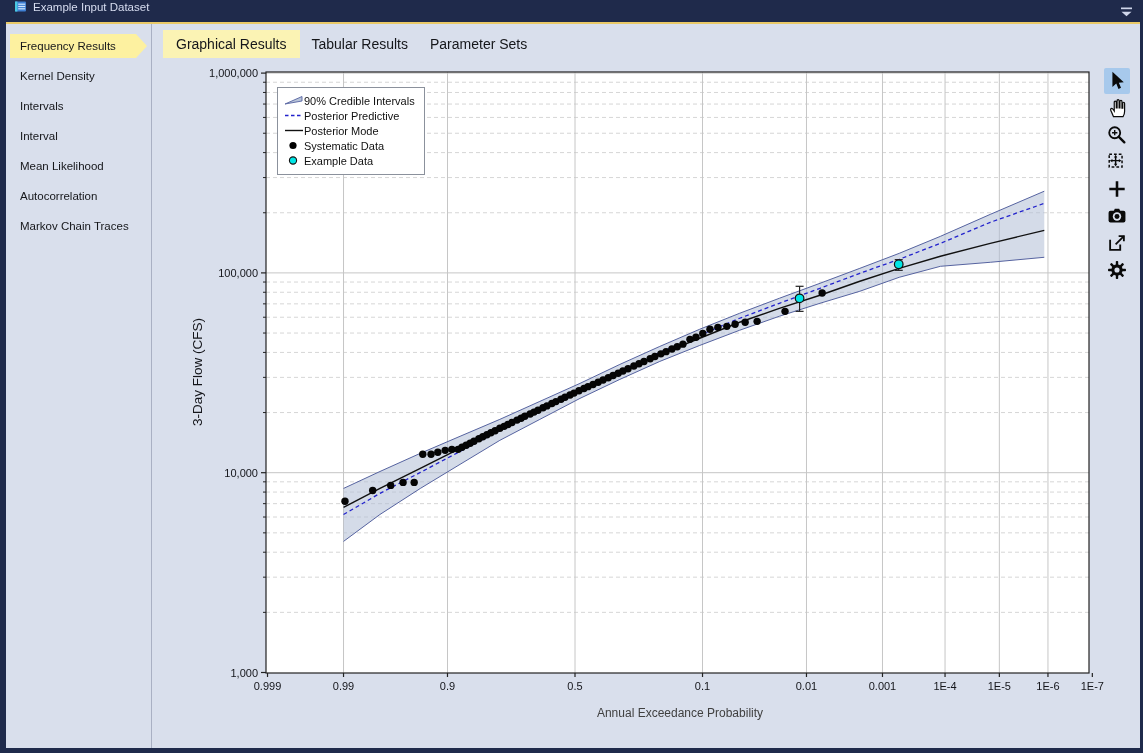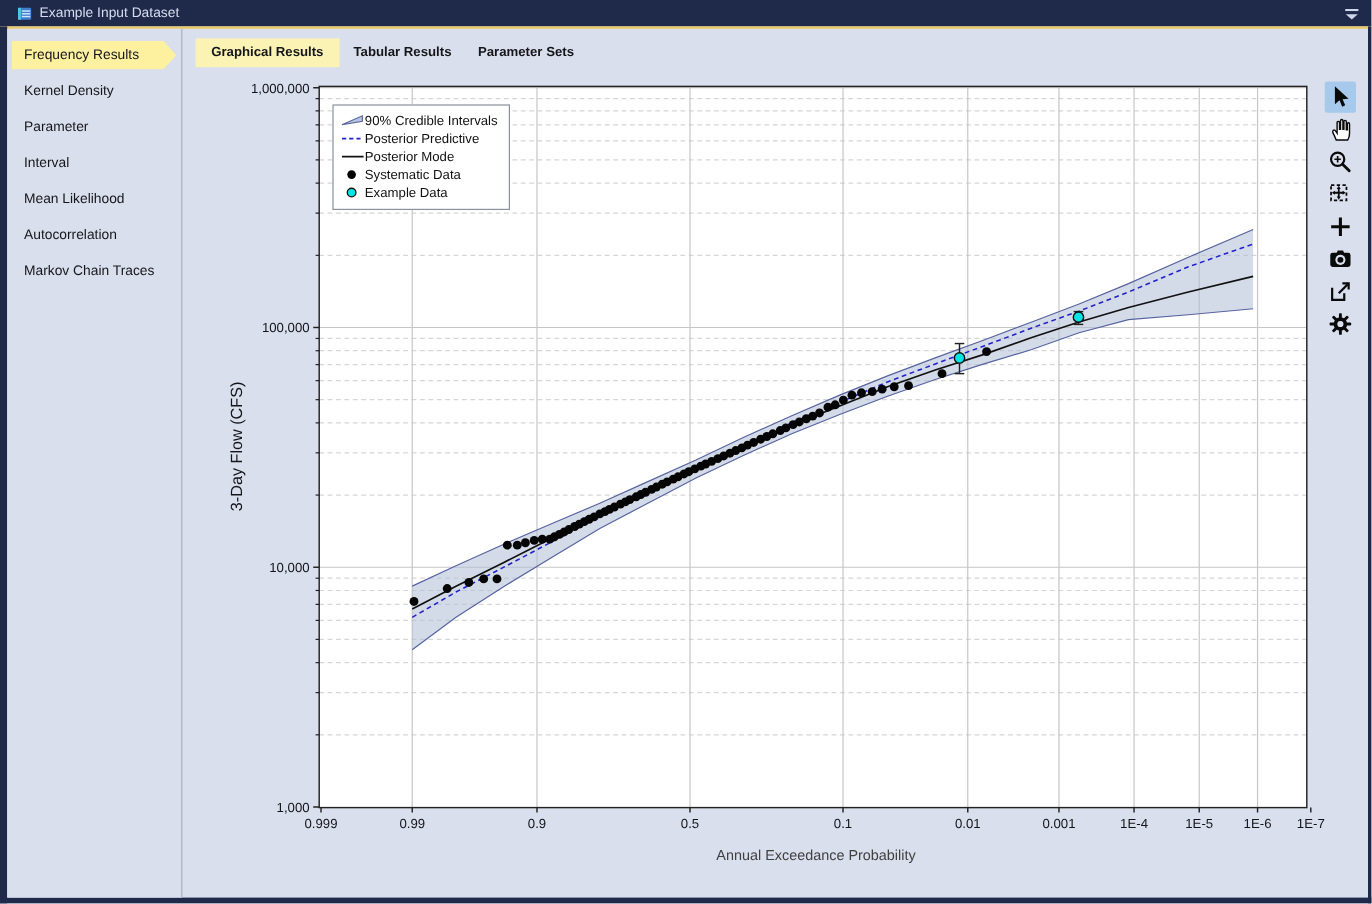--- a/index.html
+++ b/index.html
@@ -2,21 +2,21 @@
 <html><head>
 <meta charset="utf-8">
 <style>
   html,body{margin:0;padding:0;}
   body{
     width:1143px;height:753px;position:relative;overflow:hidden;
     background:#d9dfec;font-family:"Liberation Sans", sans-serif;
     -webkit-font-smoothing:antialiased;
   }
   
-  .topbar{position:absolute;left:0;top:0;width:100%;height:22px;background:#1f2a4b;display:flex;align-items:stretch;padding-left:4px;box-sizing:border-box;}
+  .topbar{position:absolute;left:0;top:0;width:100%;height:22px;background:#1f2a4b;display:flex;align-items:stretch;padding-left:4px;box-sizing:border-box;flex-direction:column;}
   .goldline{position:absolute;left:0;top:22px;width:100%;height:2px;background:#e9c967;}
   .edge-left{position:absolute;left:0;top:22px;width:6px;height:731px;background:#1f2a4b;}
   .edge-right{position:absolute;right:0;top:22px;width:3px;height:731px;background:#1f2a4b;}
   .edge-bottom{position:absolute;left:0;bottom:0;width:100%;height:5px;background:#1f2a4b;}
 
   .tab{display:flex;align-items:center;gap:6px;padding:0 10px;font-size:11.5px;color:#d7ddf0;cursor:default;}
   .tab.active{background:#fbf3b4;color:#15161a;}
   .tab .close{margin-left:8px;font-size:10px;color:#444;line-height:1;}
   .tab-overflow{position:absolute;right:8px;top:3px;width:17px;height:17px;}
 
@@ -24,21 +24,21 @@
   .sidebar{position:absolute;left:6px;top:24px;width:146px;bottom:5px;background:#d9dfec;border-right:1px solid #a9b0c3;box-sizing:border-box;}
   .side-item{height:24px;line-height:24px;margin:6px 4px 0 4px;padding-left:10px;font-size:11.5px;color:#15161a;white-space:nowrap;}
   .side-item:first-child{margin-top:10px;}
   .side-item.selected{
     background:#fdf1a0;
     clip-path:polygon(0 0, calc(100% - 11px) 0, 100% 50%, calc(100% - 11px) 100%, 0 100%);
   }
 
   
   .subtabs{position:absolute;left:153px;top:28px;height:32px;display:flex;align-items:center;padding-left:10px;gap:2px;}
-  .subtab{font-size:11px;color:#15161a;padding:6px 10px;white-space:nowrap;font-weight:bold;}
+  .subtab{font-size:14px;color:#15161a;padding:6px 10px;white-space:nowrap;}
   .subtab.active{background:#fbf3b4;padding:6px 13px;}
 
   
   .chart-svg{position:absolute;left:152px;top:62px;}
   .x-axis-label{position:absolute;left:420px;top:706px;width:520px;text-align:center;font-size:12px;color:#404040;}
   .y-axis-label{position:absolute;left:197px;top:372px;transform:translate(-50%,-50%) rotate(-90deg);font-size:13.5px;color:#14151a;white-space:nowrap;}
 
   
   .legend{position:absolute;left:277px;top:87px;background:#ffffff;border:1px solid #8b919c;padding:5px 9px 6px 6px;font-size:11px;color:#111;z-index:5;}
   .legend-row{display:flex;align-items:center;gap:0;height:15px;white-space:nowrap;}
@@ -69,21 +69,21 @@
   </svg>
 </div>
 <div class="goldline"></div>
 <div class="edge-left"></div>
 <div class="edge-right"></div>
 <div class="edge-bottom"></div>
 
 <div class="sidebar">
   <div class="side-item selected">Frequency Results</div>
   <div class="side-item">Kernel Density</div>
-  <div class="side-item">Parameter</div>
+  <div class="side-item">Intervals</div>
   <div class="side-item">Interval</div>
   <div class="side-item">Mean Likelihood</div>
   <div class="side-item">Autocorrelation</div>
   <div class="side-item">Markov Chain Traces</div>
 </div>
 
 <div class="subtabs">
   <div class="subtab active">Graphical Results</div>
   <div class="subtab">Tabular Results</div>
   <div class="subtab">Parameter Sets</div>

